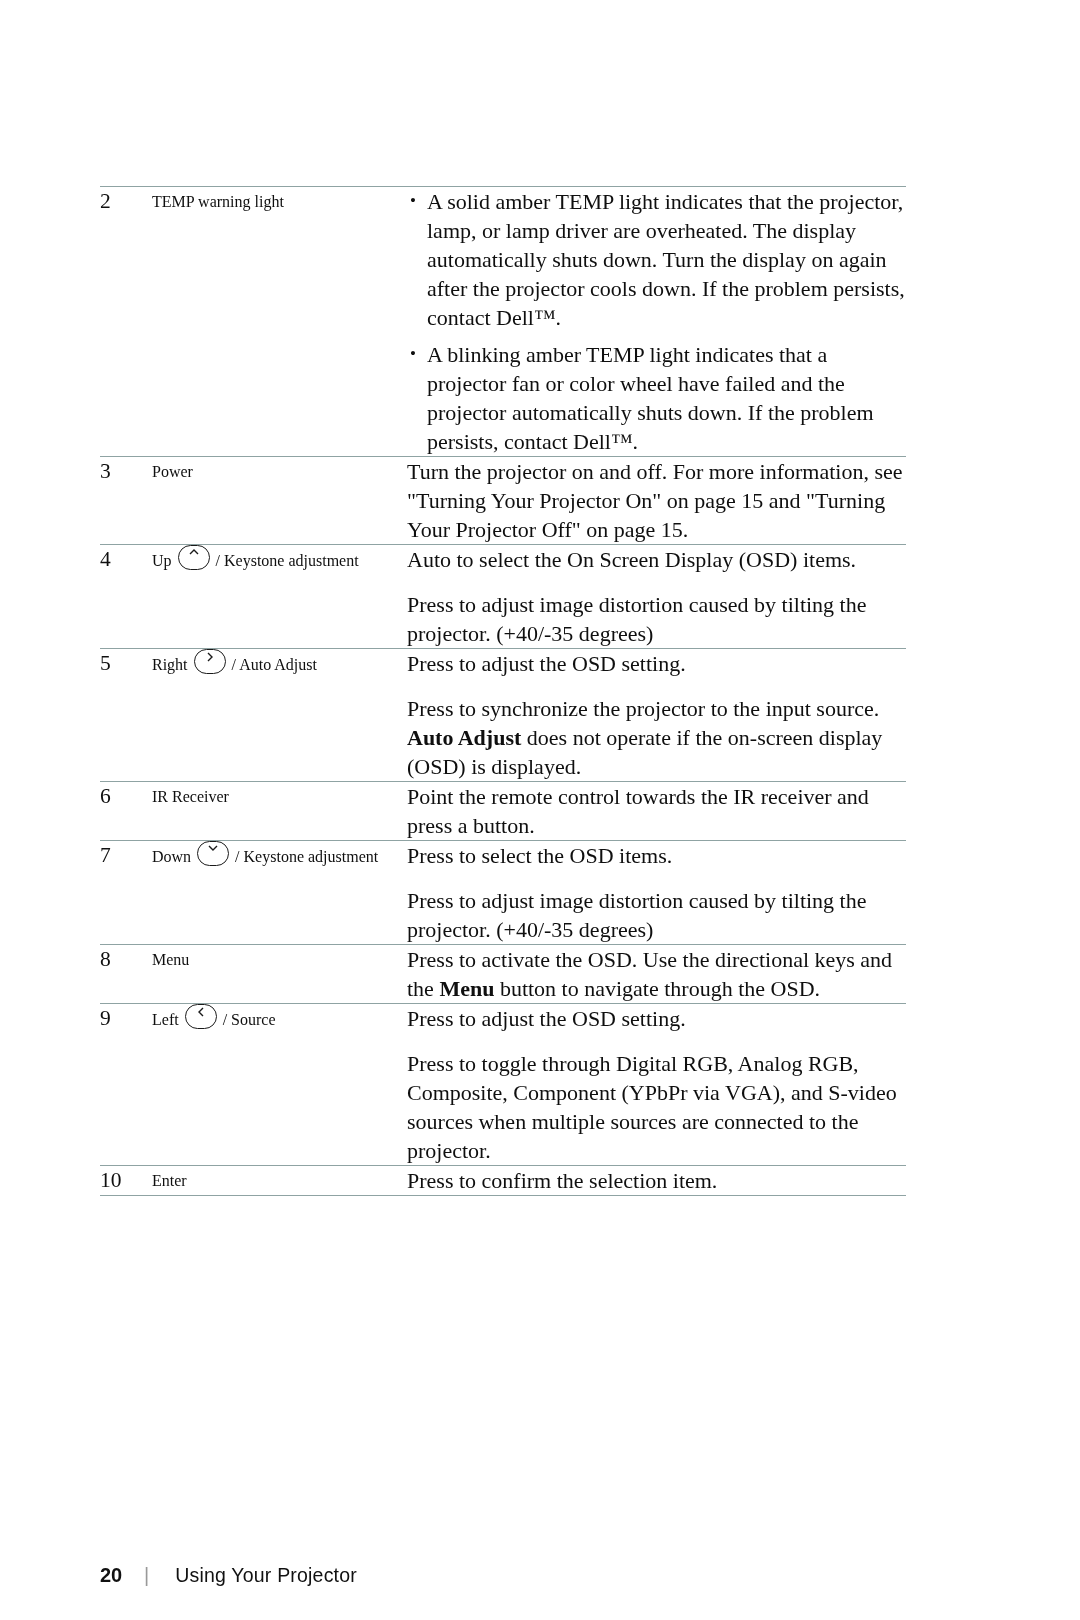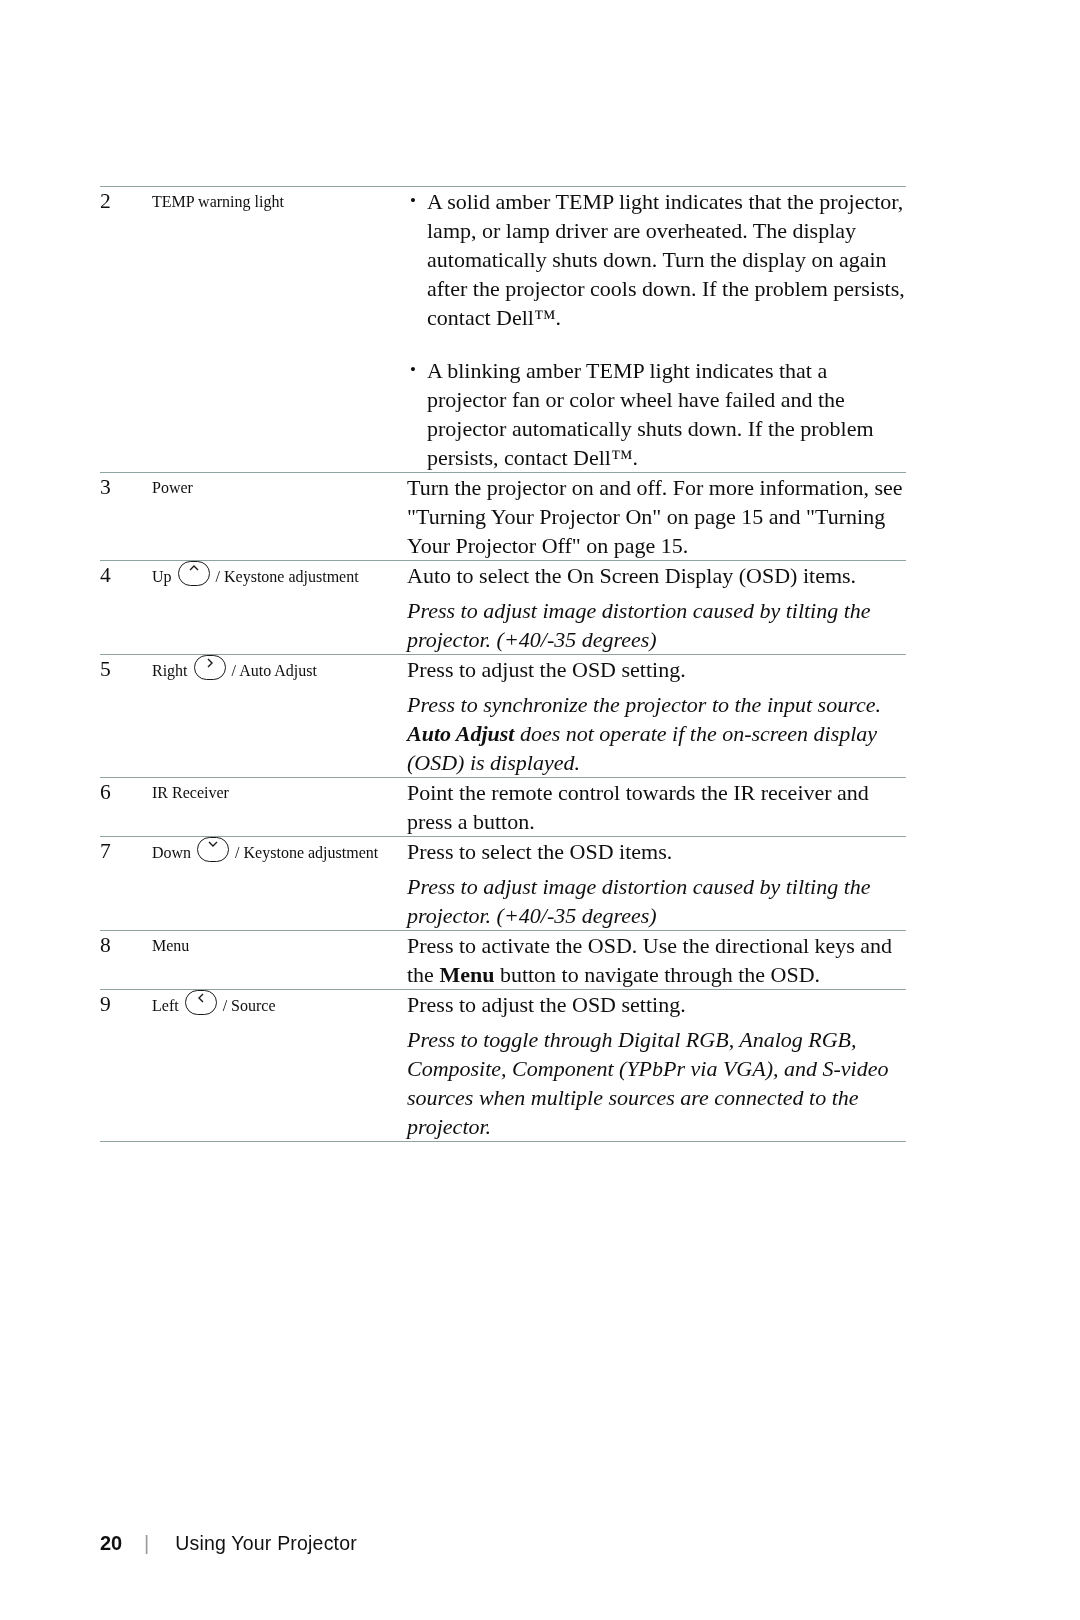--- a/index.html
+++ b/index.html
@@ -56,35 +56,34 @@
     width: 499px;
     padding-top: 12px;
     padding-bottom: 14px;
     font-size: 22px;
     line-height: 29px;
   }
   .desc p {
     margin: 0 0 0 0;
   }
   .desc p + p {
-    margin-top: 6px;
-    font-style: italic;
+    margin-top: 16px;
   }
   ul.bullets {
     list-style: none;
     margin: 0;
     padding: 0;
   }
   ul.bullets li {
     position: relative;
     padding-left: 20px;
     margin: 0;
   }
   ul.bullets li + li {
-    margin-top: 24px;
+    margin-top: 8px;
   }
   ul.bullets li::before {
     content: "\2022";
     position: absolute;
     left: 3px;
     top: -1px;
     font-size: 17px;
   }
   .key-icon {
     display: inline-block;
@@ -119,20 +118,21 @@
   }
   .footer .sep {
     color: #999;
     font-size: 20px;
     margin-right: 26px;
   }
   .footer .ftitle {
     font-size: 19.5px;
     color: #111;
     letter-spacing: 0.2px;
+    margin-top: 32px;
   }
 </style>
 </head>
 <body>
 
 <div class="page">
 
   <div class="content">
     <table class="spec">
       <tbody>
@@ -198,20 +198,27 @@
             </td>
           </tr>
           <tr>
             <td class="num">9</td>
             <td class="name">Left <span class="key-icon"><svg width="14" height="14" viewBox="0 0 14 14">
                   <polyline points="9,3 5,7 9,11" fill="none" stroke="#1a1a1a" stroke-width="1.4"></polyline>
                 </svg></span> / Source</td>
             <td class="desc">
               <p>Press to adjust the OSD setting.</p>
               <p>Press to toggle through Digital RGB, Analog RGB, Composite, Component (YPbPr via VGA), and S-video sources when multiple sources are connected to the projector.</p>
+            </td>
+          </tr>
+          <tr>
+            <td class="num">10</td>
+            <td class="name">Enter</td>
+            <td class="desc">
+              <p>Press to confirm the selection item.</p>
             </td>
           </tr>
         </tbody>
     </table>
   </div>
 
   <div class="footer">
     <span class="pagenum">20</span>
     <span class="sep">|</span>
     <span class="ftitle">Using Your Projector</span>

